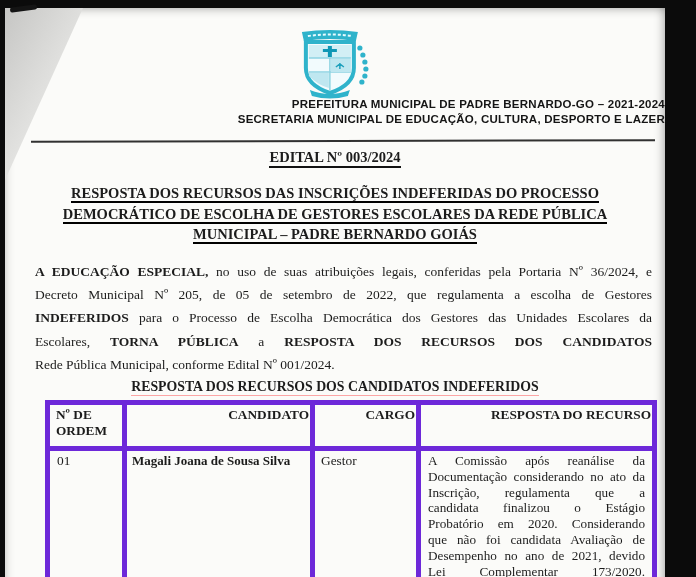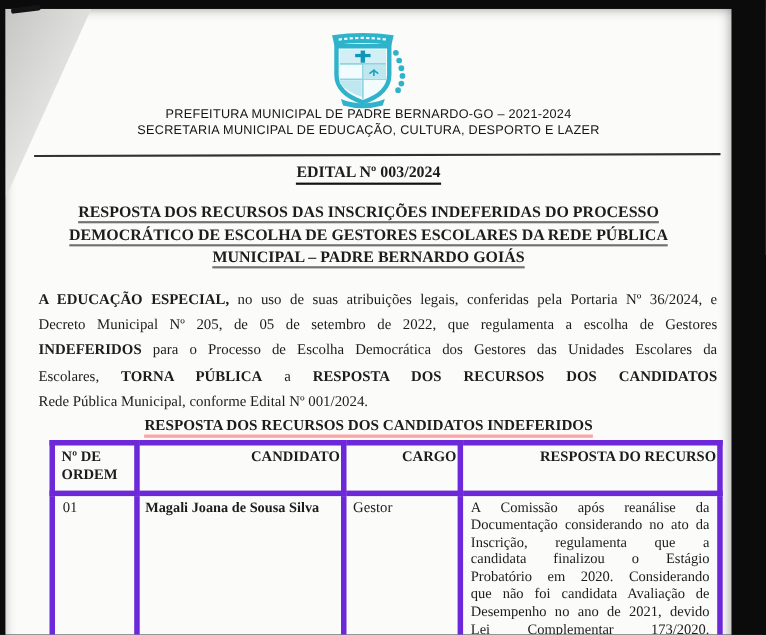--- a/index.html
+++ b/index.html
@@ -8,38 +8,38 @@
   .page{position:absolute;left:5px;top:8px;width:660px;height:600px;background:#fbfbf9;
         box-shadow: inset -7px 0 10px -5px rgba(0,0,0,.28), inset 0 7px 10px -5px rgba(0,0,0,.22),
                     inset 7px 0 10px -6px rgba(0,0,0,.18);}
   .corner-wedge{position:absolute;left:0;top:0;width:78px;height:172px;
         clip-path:polygon(0 0,100% 0,0 100%);
         background:linear-gradient(118deg,#c6c6c4 0%,#dededc 45%,#f0f0ee 80%,#fbfbf9 100%);}
   .dash-mark{position:absolute;left:10px;top:6px;width:27px;height:5px;background:#141414;
         border-radius:2px;transform:rotate(-7deg);}
   
   .logo{position:absolute;top:20px;left:50%;transform:translateX(-53%);}
-  .hdr{position:absolute;top:89px;width:100%;text-align:center;
-       font-family:"Liberation Sans", sans-serif;font-weight:normal;font-size:11.5px;
+  .hdr{position:absolute;top:89px;width:100%;text-align:right;
+       font-family:"Liberation Sans", sans-serif;font-weight:bold;font-size:11.5px;
        line-height:14.5px;letter-spacing:.25px;color:#151515;}
   .rule{position:absolute;top:132px;left:26px;right:10px;height:2px;background:#202020;
         transform:rotate(-.15deg);opacity:.92;}
   .edital{position:absolute;top:141px;width:100%;text-align:center;font-weight:bold;font-size:14.5px;}
   .edital span{border-bottom:2.5px solid #121212;padding-bottom:1px;}
   .doctitle{position:absolute;top:175px;width:100%;text-align:center;font-weight:bold;
         font-size:14.5px;line-height:20.5px;}
-  .doctitle span{border-bottom:2px solid #737373;padding-bottom:0px;}
+  .doctitle span{border-bottom:2px solid #000000;padding-bottom:0px;}
   
   .para{position:absolute;top:252px;left:30px;width:617px;font-size:13.5px;line-height:23.2px;}
   .pline{text-align:justify;text-align-last:justify;}
   .pline.last{text-align-last:left;}
   .b{font-weight:bold;}
   
   .sectitle{position:absolute;top:371px;width:100%;text-align:center;font-weight:bold;font-size:13.8px;}
-  .sectitle span{border-bottom:3px solid #fca5a5;padding-bottom:1px;}
+  .sectitle span{border-bottom:1px solid #fca5a5;padding-bottom:1px;}
   table.recursos{position:absolute;top:392px;left:40px;width:575px;border-collapse:collapse;
         table-layout:fixed;}
   table.recursos td{border:5px solid #6d28d9;vertical-align:top;}
   tr.head td{font-weight:bold;font-size:13.3px;height:38px;padding-top:2px;}
   td.c-ordem{width:65px;}  td.c-cand{width:181px;} td.c-cargo{width:99px;} td.c-resp{width:229px;}
   tr.head td.c-ordem{text-align:left;padding-left:6px;line-height:16px;}
   tr.head td.c-cand, tr.head td.c-cargo, tr.head td.c-resp{text-align:right;}
   tr.data td{height:190px;font-size:13.4px;}
   tr.data td.c-ordem{padding:2px 0 0 7px;}
   tr.data td.c-cand{font-weight:bold;white-space:nowrap;padding:2px 0 0 5px;font-size:13px;}

